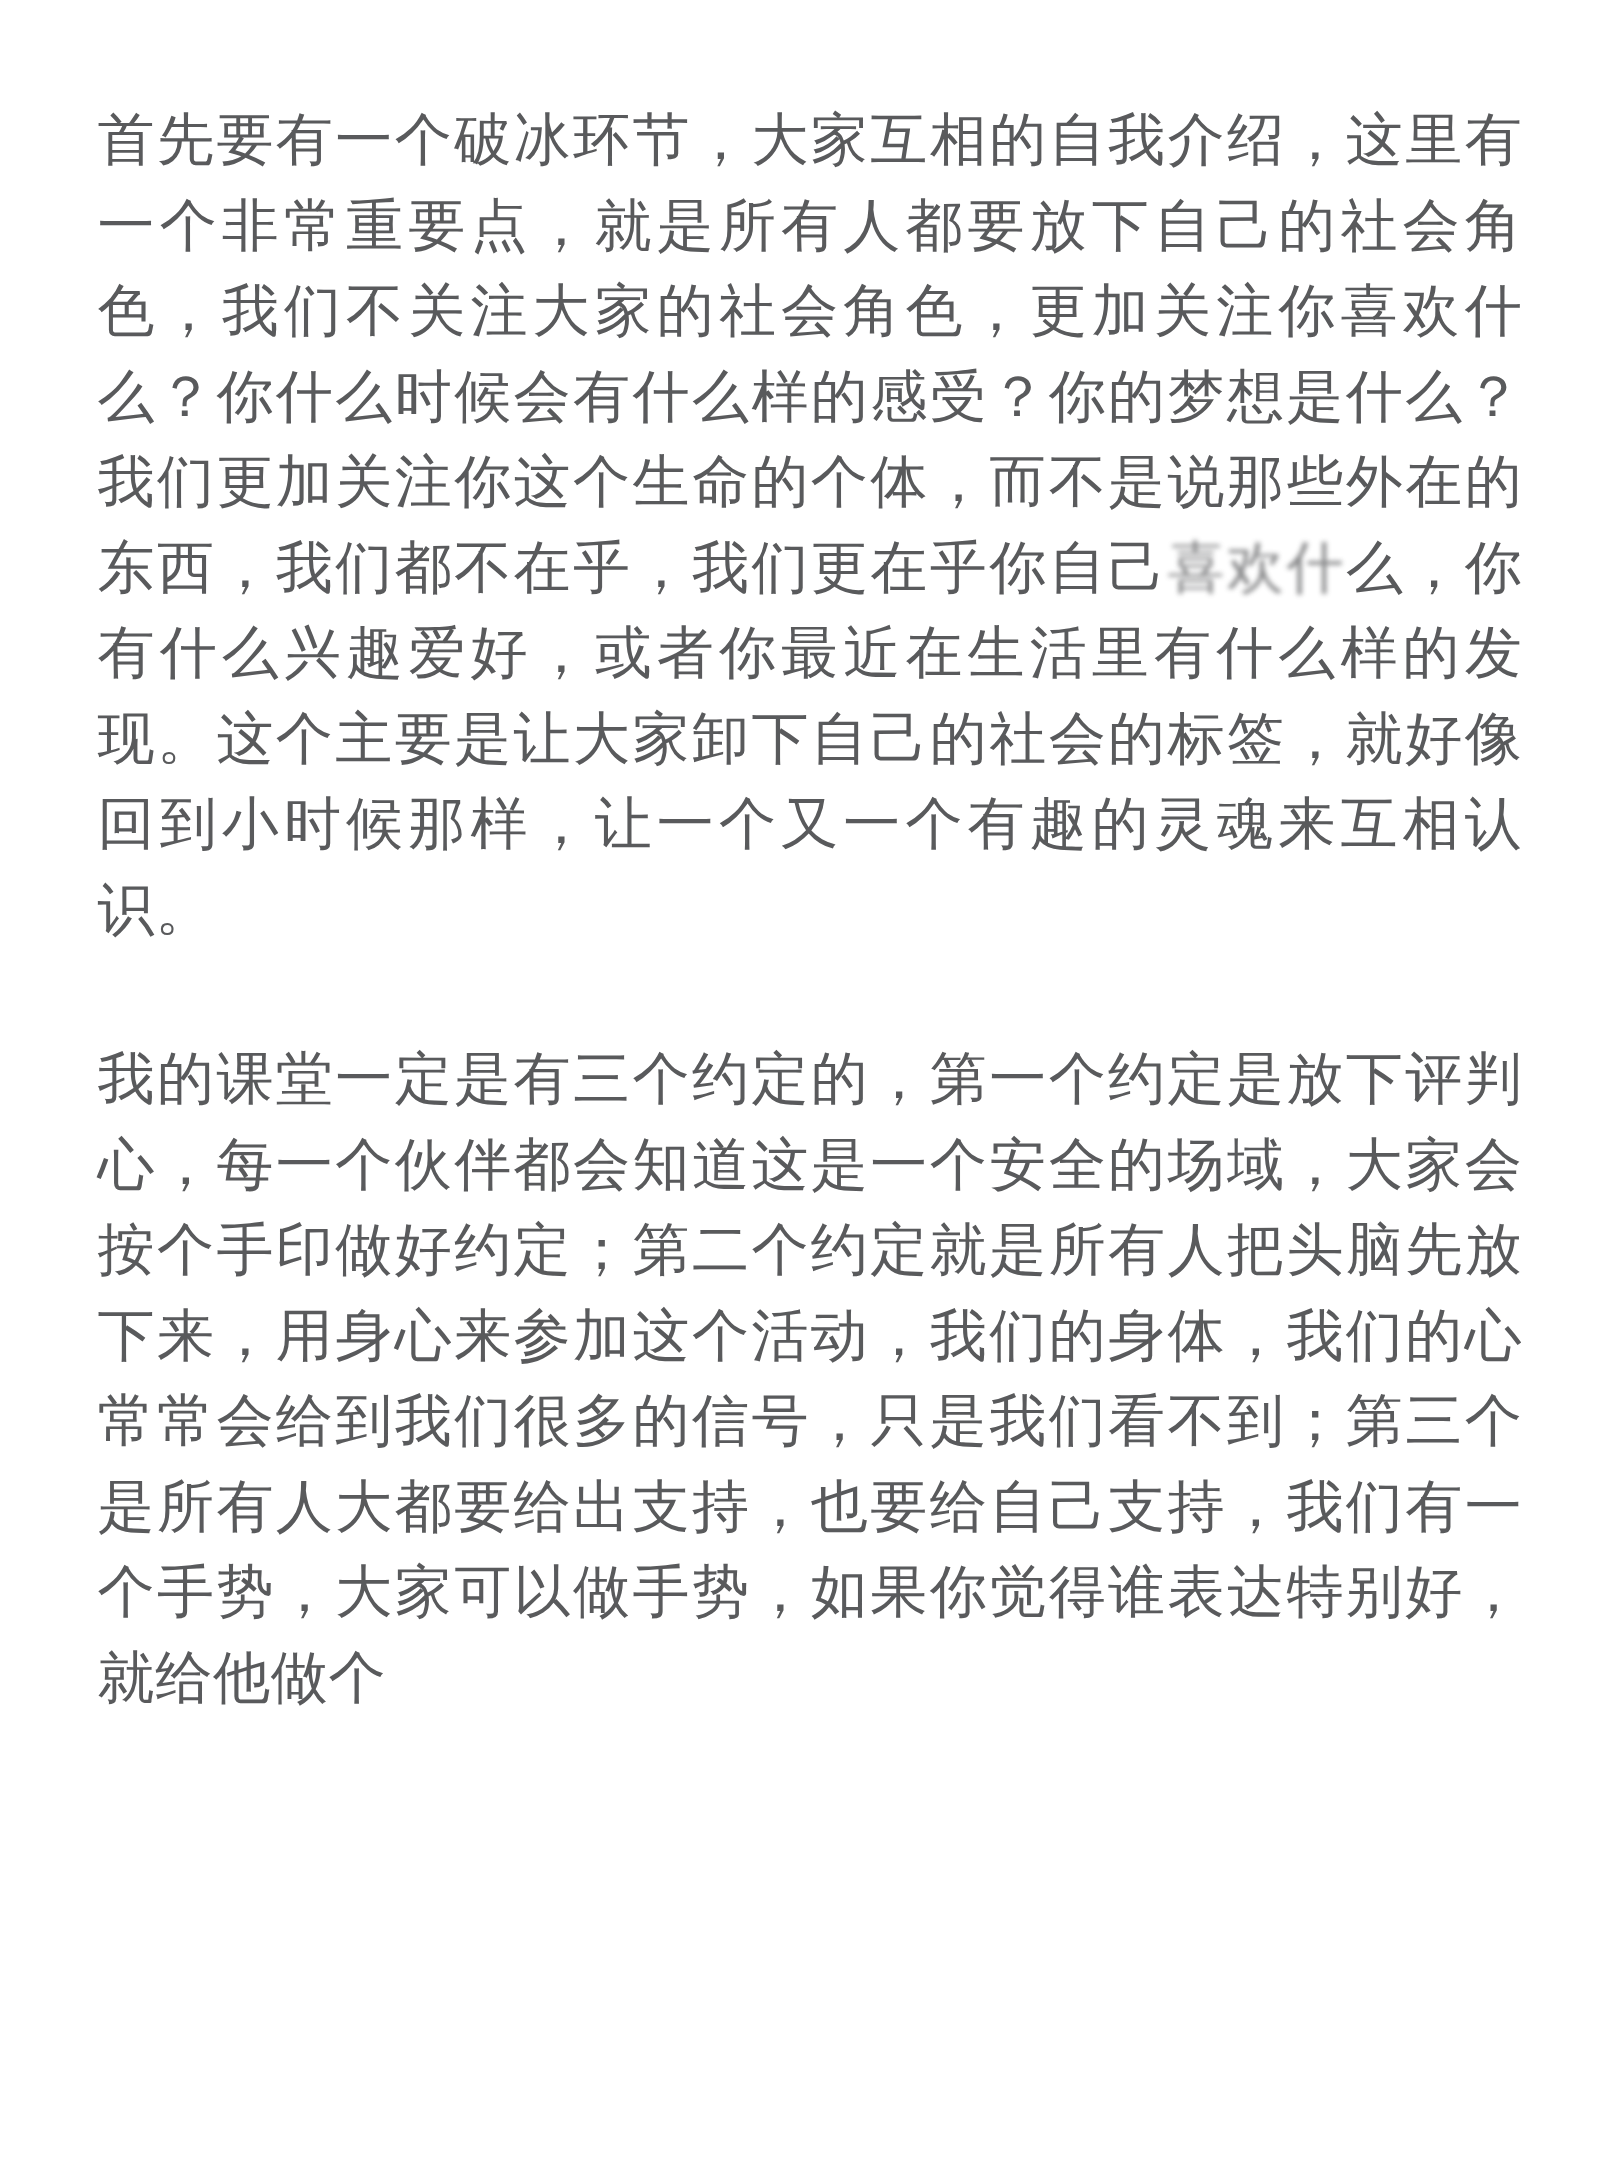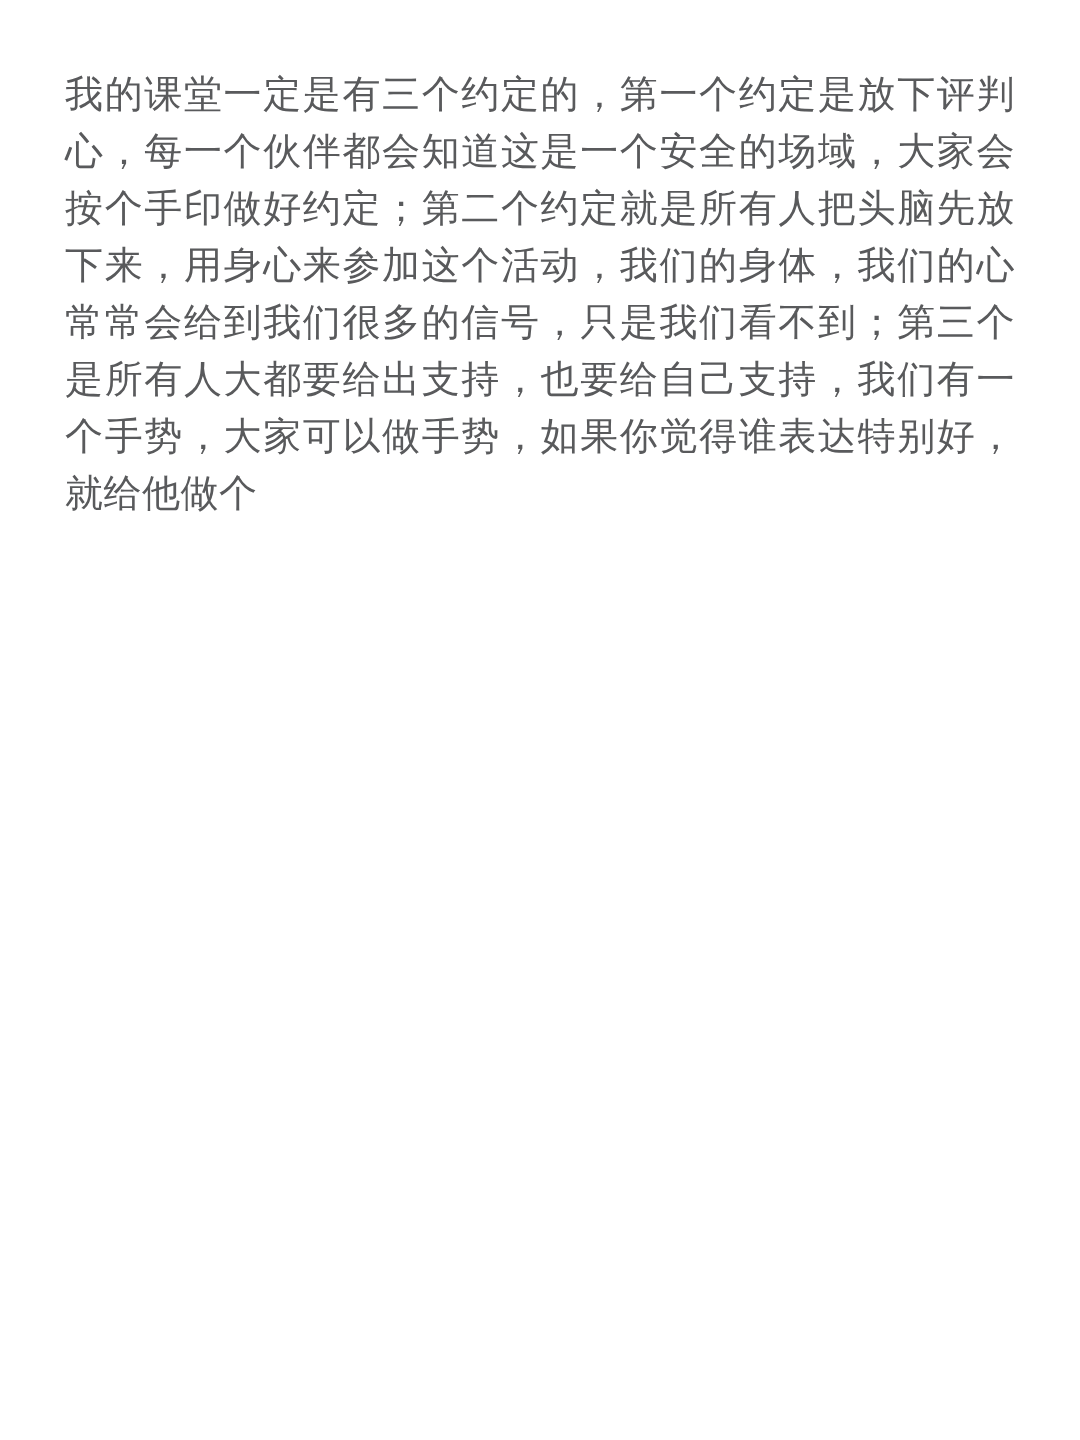--- a/index.html
+++ b/index.html
@@ -35,15 +35,16 @@
   .smudged {
     filter: blur(1.6px);
     opacity: 0.72;
   }
 </style>
 </head>
 <body>
 
 <main class="article">
 
+  <p><span>首先要有一个破冰环节，大家互相的自我介绍，这里有一个非常重要点，就是所有人都要放下自己的社会角色，我们不关注大家的社会角色，更加关注你喜欢什么？你什么时候会有什么样的感受？你的梦想是什么？我们更加关注你这个生命的个体，而不是说那些外在的东西，我们都不在乎，我们更在乎你自己</span><span class="smudged">喜欢什</span><span>么，你有什么兴趣爱好，或者你最近在生活里有什么样的发现。这个主要是让大家卸下自己的社会的标签，就好像回到小时候那样，让一个又一个有趣的灵魂来互相认识。</span></p>
 
   <p>我的课堂一定是有三个约定的，第一个约定是放下评判心，每一个伙伴都会知道这是一个安全的场域，大家会按个手印做好约定；第二个约定就是所有人把头脑先放下来，用身心来参加这个活动，我们的身体，我们的心常常会给到我们很多的信号，只是我们看不到；第三个是所有人大都要给出支持，也要给自己支持，我们有一个手势，大家可以做手势，如果你觉得谁表达特别好，就给他做个</p>
 </main>
 
 </body></html>

